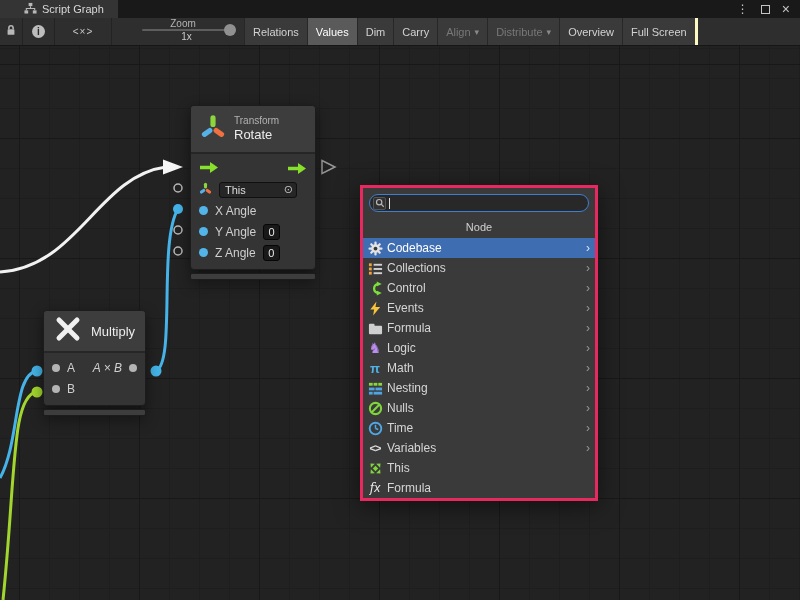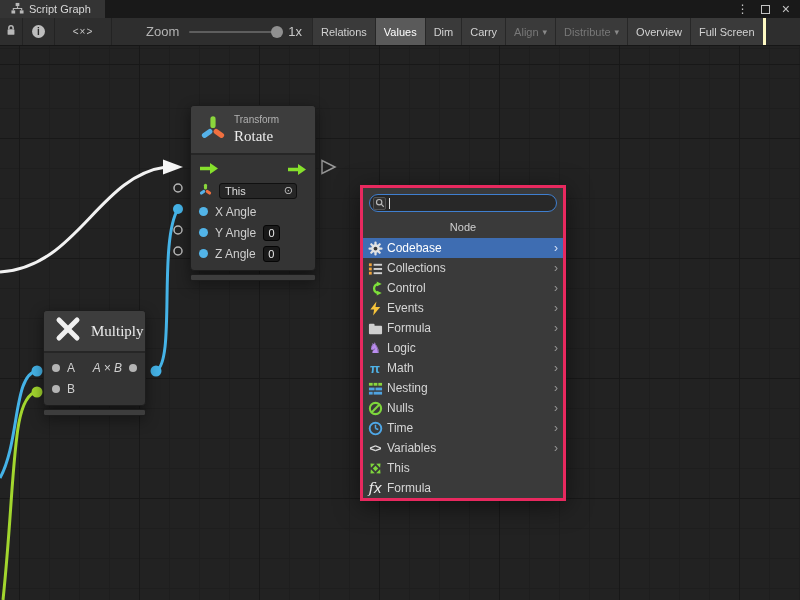--- a/index.html
+++ b/index.html
@@ -3,36 +3,36 @@
 <meta charset="utf-8">
 <style>
   * { margin:0; padding:0; box-sizing:border-box; }
   html,body { width:800px; height:600px; overflow:hidden; background:#1a1a1a;
     font-family:"Liberation Sans","DejaVu Sans",sans-serif; }
   .window { position:relative; width:800px; height:600px; }
 
   
   .tabbar { position:absolute; left:0; top:0; width:800px; height:18px; background:#191919;
     display:flex; align-items:stretch; }
-  .tab { display:flex; align-items:center; gap:5px; background:#343434; padding:0 14px 0 11px;
+  .tab { display:flex; align-items:center; gap:5px; background:#343434; padding:0 14px 0 24px;
     color:#d8d8d8; font-size:11px; }
   .win-controls { margin-left:auto; display:flex; align-items:center; gap:12px; padding-right:10px;
     color:#c4c4c4; font-size:12px; }
   .win-box { width:9px; height:9px; border:1.5px solid #c4c4c4; display:inline-block; }
 
   
   .toolbar { position:absolute; left:0; top:18px; width:800px; height:28px; background:#2e2e2e;
     display:flex; align-items:stretch; overflow:hidden; border-bottom:1px solid #161616; white-space:nowrap; }
   .tbtn { display:flex; align-items:center; justify-content:center; background:#2e2e2e;
     border-right:1px solid #232323; color:#c8c8c8; font-size:10px; cursor:default; }
   .tbtn.lock { width:23px; } .tbtn.info { width:32px; } .tbtn.code { width:57px; letter-spacing:1px; }
   .info-circle { width:13px; height:13px; border-radius:50%; background:#bdbdbd; color:#2a2a2a;
     font-size:10px; font-weight:bold; display:flex; align-items:center; justify-content:center; }
   .graph-ref { display:flex; align-items:center; gap:6px; margin-left:18px; color:#e2e2e2; font-size:11px; }
-  .zoom-wrap { display:flex; align-items:center; margin-left:34px; color:#b4b4b4; font-size:13px; }
+  .zoom-wrap { display:flex; align-items:center; margin-left:20px; color:#b4b4b4; font-size:10px;flex-direction:column; }
   .zoom-track { position:relative; width:92px; height:2px; background:#5e5e5e; margin-left:10px; border-radius:1px; }
   .zoom-handle { position:absolute; left:82px; top:-5px; width:12px; height:12px; border-radius:50%; background:#909090; }
   .zoom-val { margin-left:7px; color:#c8c8c8; }
   .btn-group { display:flex; align-items:center; margin-left:10px; height:28px; }
   .gbtn { height:28px; display:flex; align-items:center; padding:16px 8px; background:#3a3a3a;
     border-left:1px solid #272727; color:#d2d2d2; font-size:11px; }
   .gbtn:last-child { border-right:3px solid #fef9c3; }
   .gbtn.active { background:#5a5a5a; color:#ffffff; }
   .gbtn.disabled { color:#787878; }
   .gbtn .caret { font-size:9px; margin-left:4px; color:#8a8a8a; }
@@ -47,37 +47,37 @@
     background-position:19px 0, 0 92px, 19px 0, 0 2px; }
   .wires { position:absolute; left:0; top:0; }
 
   
   .node { position:absolute; filter:drop-shadow(0 4px 7px rgba(0,0,0,0.45)); }
   .node-main { background:#343434; border:1px solid #1c1c1c; border-radius:4px; overflow:hidden; }
   .node-header { background:#3d3d3d; display:flex; align-items:center; gap:8px; padding:8px 9px;
     border-bottom:2px solid #262626; }
   .hdr-texts { display:flex; flex-direction:column; line-height:1.25; }
   .hdr-cat { color:#b2b2b2; font-size:10px; }
-  .hdr-title { color:#ececec; font-size:15px;font-family:Liberation Serif, serif; }
+  .hdr-title { color:#ececec; font-size:13px; }
   .node-body { padding:4px 0 6px 0; }
   .t-row { height:21px; display:flex; align-items:center; padding:0 8px; gap:7px; }
   .dot-blue { width:9px; height:9px; border-radius:50%; background:#52b4e8; flex:none; }
   .dot-gray { width:8px; height:8px; border-radius:50%; background:#b4b4b4; flex:none; }
   .p-label { color:#cfcfcf; font-size:12px; }
   .valbox { width:17px; height:16px; background:#191919; border:1px solid #060606; border-radius:3px;
     color:#e8e8e8; font-size:11px; display:flex; align-items:center; justify-content:center; }
   .this-field { width:78px; height:16px; background:#262626; border:1px solid #101010; border-radius:3px;
     display:flex; align-items:center; padding:0 3px 0 5px; }
   .this-field .tf-label { color:#dedede; font-size:11px; }
   .this-field .tf-pick { margin-left:auto; color:#c4c4c4; font-size:11px; line-height:1; }
   .node-footer { margin-top:3px; height:7px; background:#3d3d3d; border:1px solid #1c1c1c; border-radius:2px; }
   .arrow-right-slot { margin-left:auto; display:flex; }
 
   
-  .finder { position:absolute; left:360px; top:139px; width:206px; height:316px;
+  .finder { position:absolute; left:360px; top:139px; width:238px; height:316px;
     border:3px solid #e8295f; background:#3a3a3a; filter:drop-shadow(0 5px 12px rgba(0,0,0,0.5)); }
   .search-row { padding:6px 6px 3px 6px; }
   .search-box { height:18px; border:1px solid #3f7fd0; border-radius:9px; background:#282828;
     display:flex; align-items:center; padding-left:3px; }
   .mag-wrap { width:13px; height:13px; border:1px solid #555; border-radius:2px; background:#313131;
     display:flex; align-items:center; justify-content:center; flex:none; }
   .search-caret { width:1px; height:11px; background:#e0e0e0; margin-left:3px; }
   .search-text { flex:1; background:transparent; border:none; outline:none; color:#e0e0e0; font-size:11px; width:10px; }
   .finder-header { text-align:center; color:#d0d0d0; font-size:11px; padding:6px 0 5px 0; }
   .finder-list { }
@@ -468,21 +468,21 @@
                   <rect x="6" y="6" width="4" height="4"></rect>
                 </g>
               </svg>
             </span>
             <span>This</span>
             <span class="f-chevron" style="visibility: hidden;"></span>
           </div>
 
           <div class="f-item">
             <span class="f-icon">
-              <span style="color:#ececec;font-size:15px;line-height:1;"><i style="font-family:'DejaVu Serif',serif;">f</i><i>x</i></span>
+              <span style="color:#ececec;font-size:12px;line-height:1;"><i style="font-family:'DejaVu Serif',serif;">f</i><i>x</i></span>
             </span>
             <span>Formula</span>
             <span class="f-chevron" style="visibility: hidden;"></span>
           </div>
         </div>
     </div>
 
   </div>
 </div>
 

